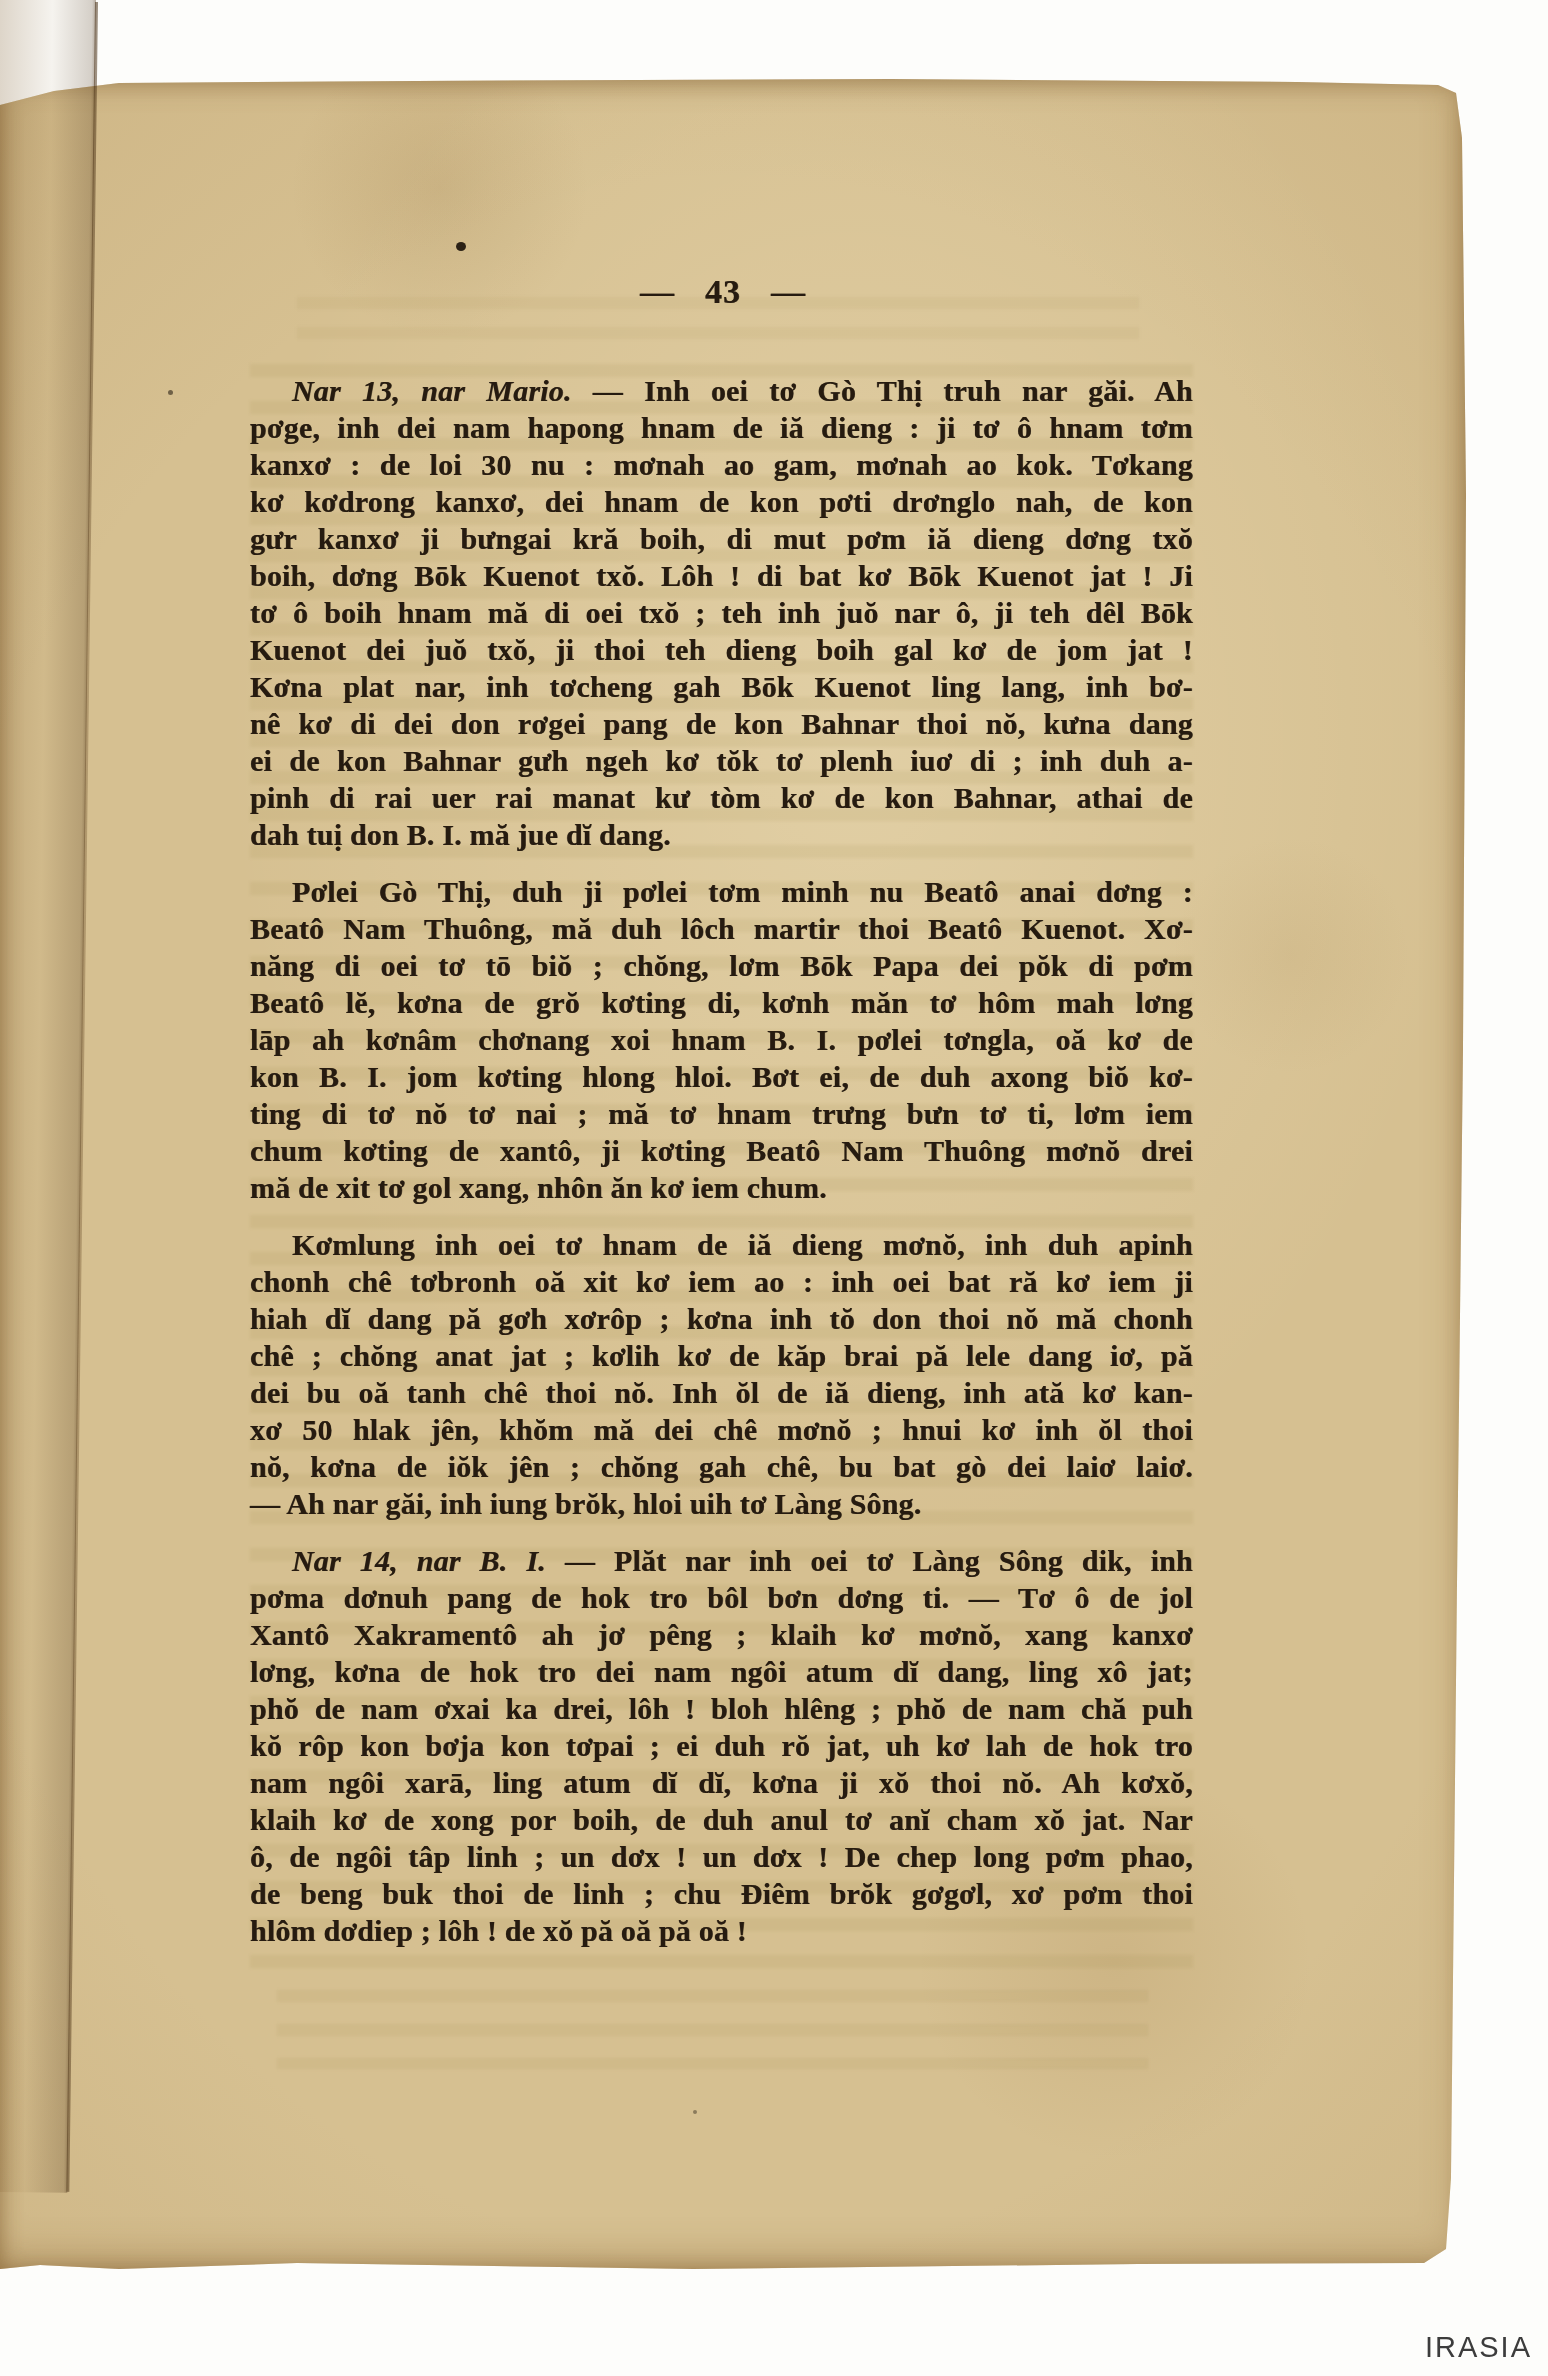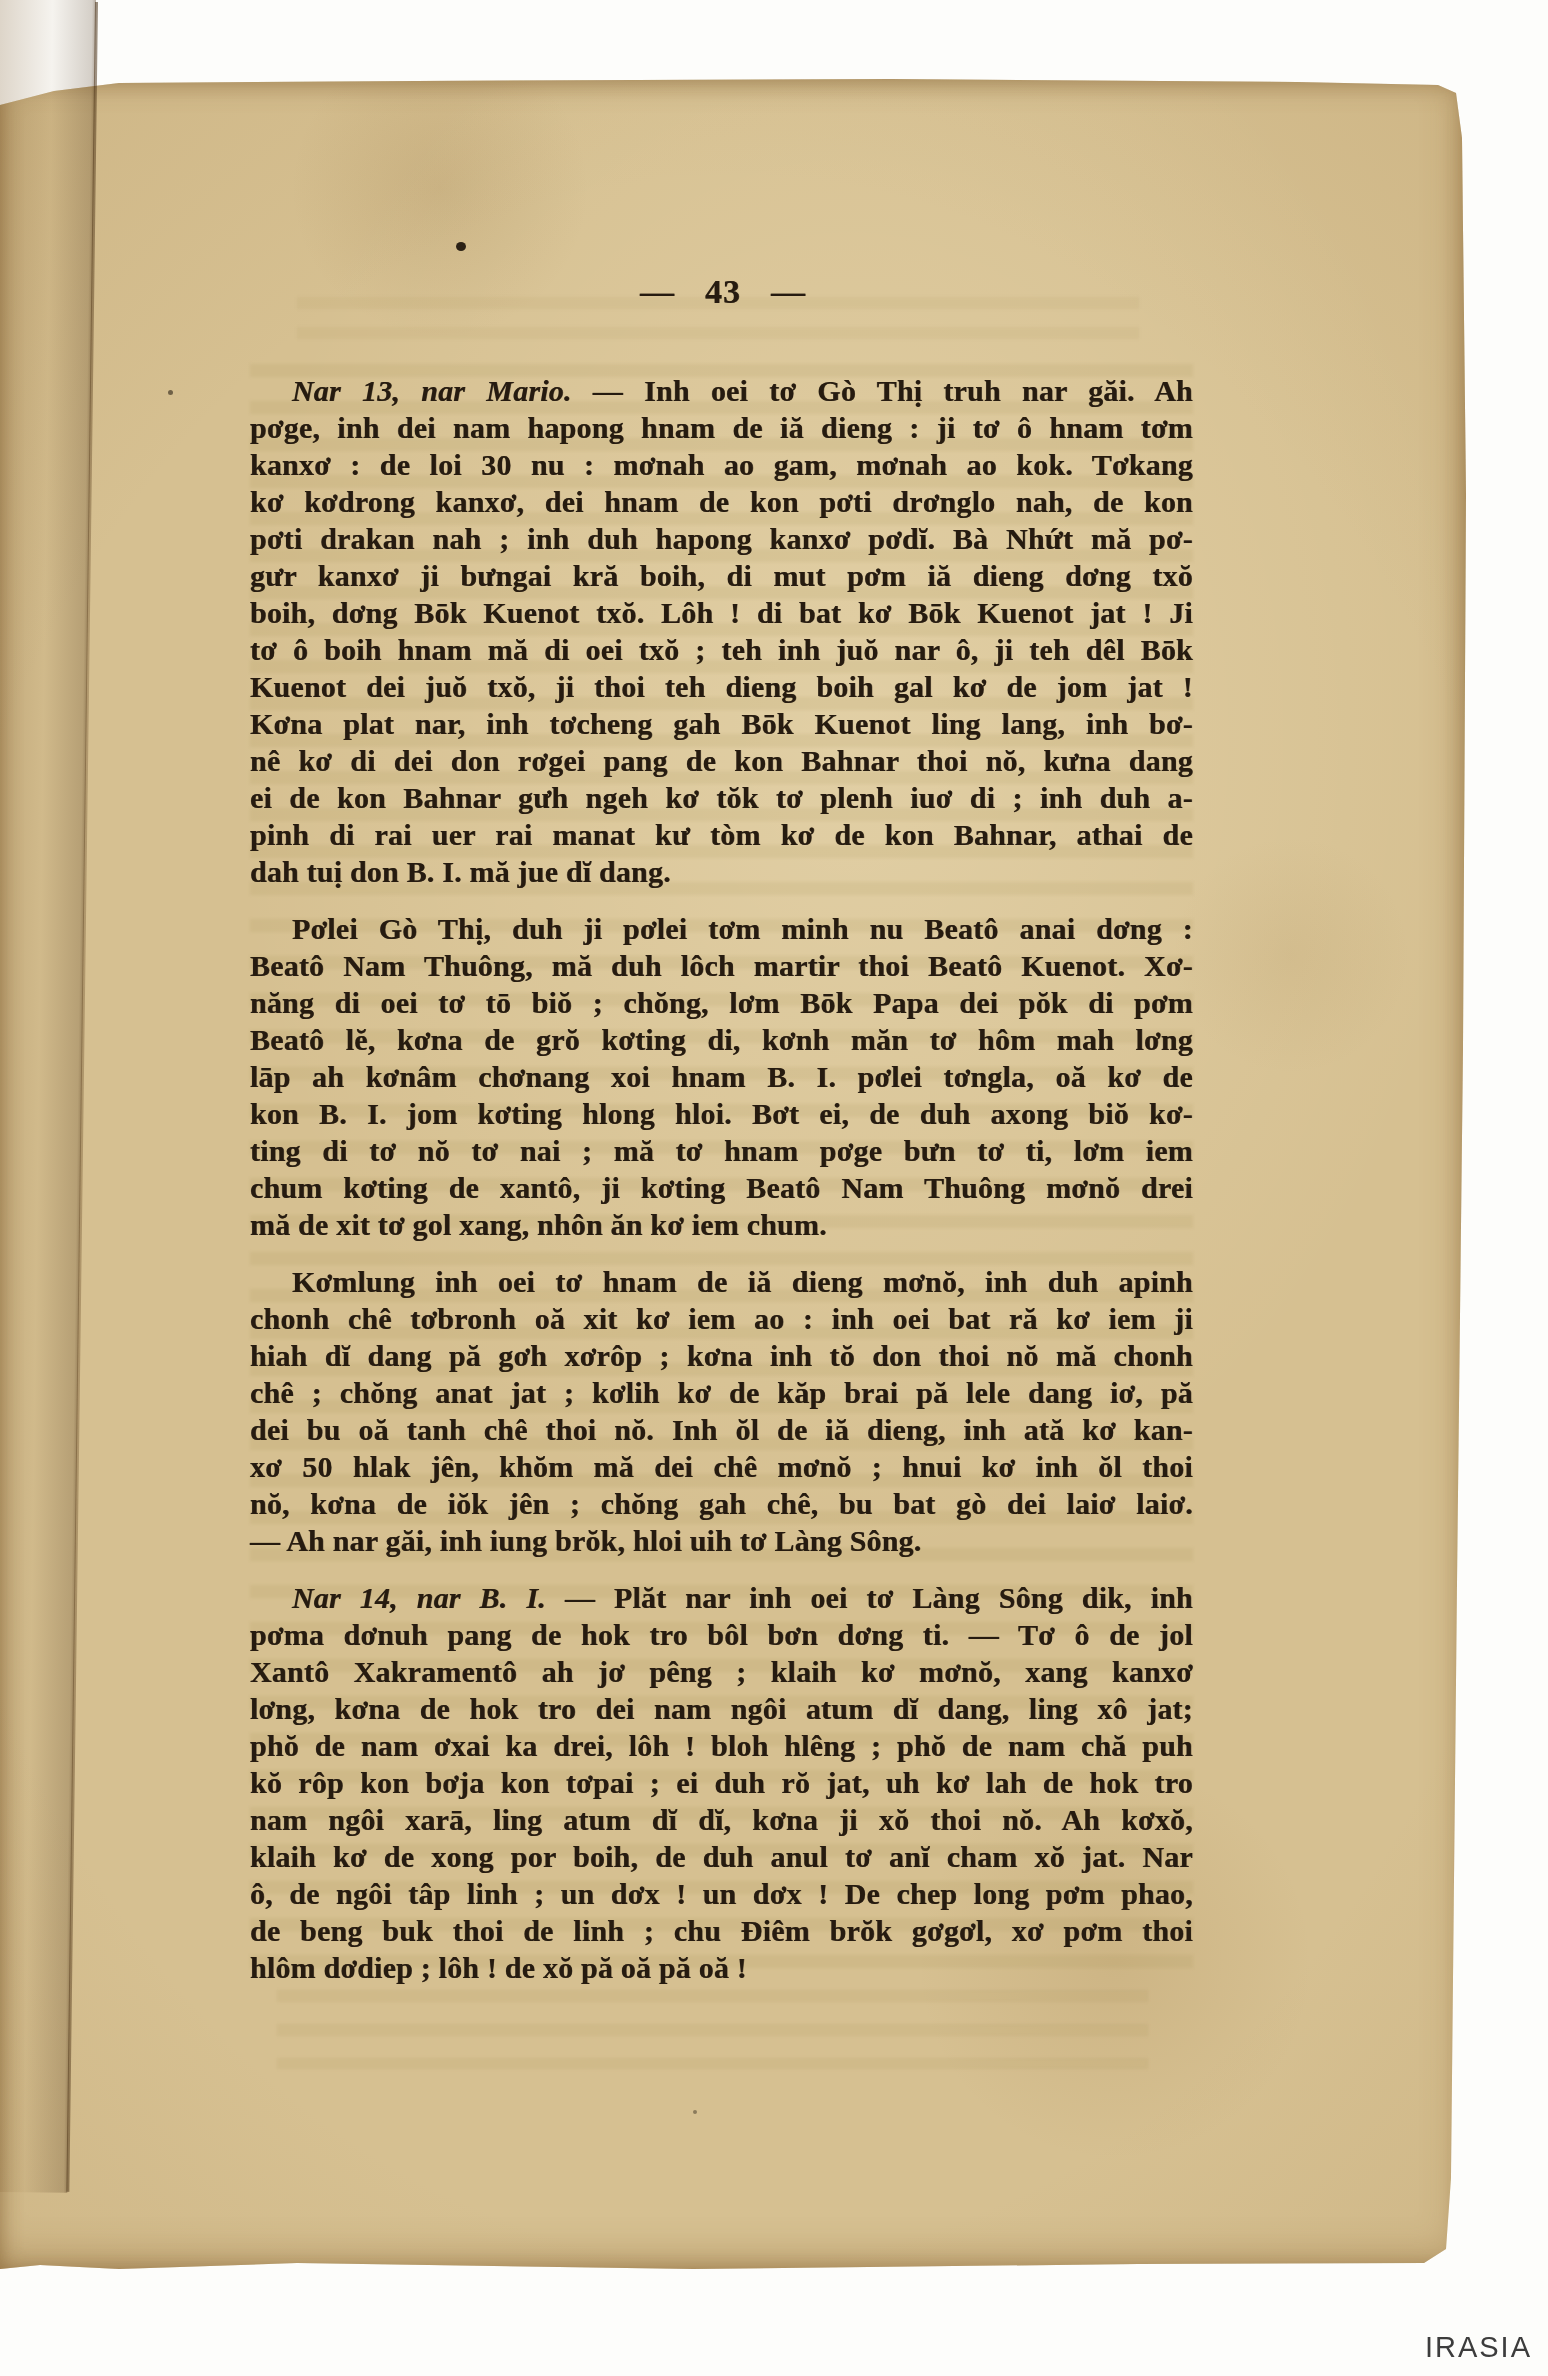--- a/index.html
+++ b/index.html
@@ -99,39 +99,38 @@
   <div class="header-line ink">
     <span>—</span><span class="hsep">43</span><span>—</span>
   </div>
 
   <div class="text-block ink" id="text-block">
       <div class="paragraph">
         <div class="line first"><i>Nar 13, nar Mario.</i> — Inh oei tơ Gò Thị truh nar găi. Ah</div>
         <div class="line">pơge, inh dei nam hapong hnam de iă dieng : ji tơ ô hnam tơm</div>
         <div class="line">kanxơ : de loi 30 nu : mơnah ao gam, mơnah ao kok. Tơkang</div>
         <div class="line">kơ kơdrong kanxơ, dei hnam de kon pơti drơnglo nah, de kon</div>
-        <div class="line">pơti drakan nah ; inh duh hapong kanxơ pơdĭ. Bà Nhứt mă pơ-</div>
         <div class="line">gưr kanxơ ji bưngai kră boih, di mut pơm iă dieng dơng txŏ</div>
         <div class="line">boih, dơng Bōk Kuenot txŏ. Lôh ! di bat kơ Bōk Kuenot jat ! Ji</div>
         <div class="line">tơ ô boih hnam mă di oei txŏ ; teh inh juŏ nar ô, ji teh dêl Bōk</div>
         <div class="line">Kuenot dei juŏ txŏ, ji thoi teh dieng boih gal kơ de jom jat !</div>
         <div class="line">Kơna plat nar, inh tơcheng gah Bōk Kuenot ling lang, inh bơ-</div>
         <div class="line">nê kơ di dei don rơgei pang de kon Bahnar thoi nŏ, kưna dang</div>
         <div class="line">ei de kon Bahnar gưh ngeh kơ tŏk tơ plenh iuơ di ; inh duh a-</div>
         <div class="line">pinh di rai uer rai manat kư tòm kơ de kon Bahnar, athai de</div>
         <div class="line last">dah tuị don B. I. mă jue dĭ dang.</div>
       </div>
       <div class="paragraph">
         <div class="line first">Pơlei Gò Thị, duh ji pơlei tơm minh nu Beatô anai dơng :</div>
         <div class="line">Beatô Nam Thuông, mă duh lôch martir thoi Beatô Kuenot. Xơ-</div>
         <div class="line">năng di oei tơ tō biŏ ; chŏng, lơm Bōk Papa dei pŏk di pơm</div>
         <div class="line">Beatô lĕ, kơna de grŏ kơting di, kơnh măn tơ hôm mah lơng</div>
         <div class="line">lāp ah kơnâm chơnang xoi hnam B. I. pơlei tơngla, oă kơ de</div>
         <div class="line">kon B. I. jom kơting hlong hloi. Bơt ei, de duh axong biŏ kơ-</div>
-        <div class="line">ting di tơ nŏ tơ nai ; mă tơ hnam pơge bưn tơ ti, lơm iem</div>
+        <div class="line">ting di tơ nŏ tơ nai ; mă tơ hnam trưng bưn tơ ti, lơm iem</div>
         <div class="line">chum kơting de xantô, ji kơting Beatô Nam Thuông mơnŏ drei</div>
         <div class="line last">mă de xit tơ gol xang, nhôn ăn kơ iem chum.</div>
       </div>
       <div class="paragraph">
         <div class="line first">Kơmlung inh oei tơ hnam de iă dieng mơnŏ, inh duh apinh</div>
         <div class="line">chonh chê tơbronh oă xit kơ iem ao : inh oei bat ră kơ iem ji</div>
         <div class="line">hiah dĭ dang pă gơh xơrôp ; kơna inh tŏ don thoi nŏ mă chonh</div>
         <div class="line">chê ; chŏng anat jat ; kơlih kơ de kăp brai pă lele dang iơ, pă</div>
         <div class="line">dei bu oă tanh chê thoi nŏ. Inh ŏl de iă dieng, inh ată kơ kan-</div>
         <div class="line">xơ 50 hlak jên, khŏm mă dei chê mơnŏ ; hnui kơ inh ŏl thoi</div>

